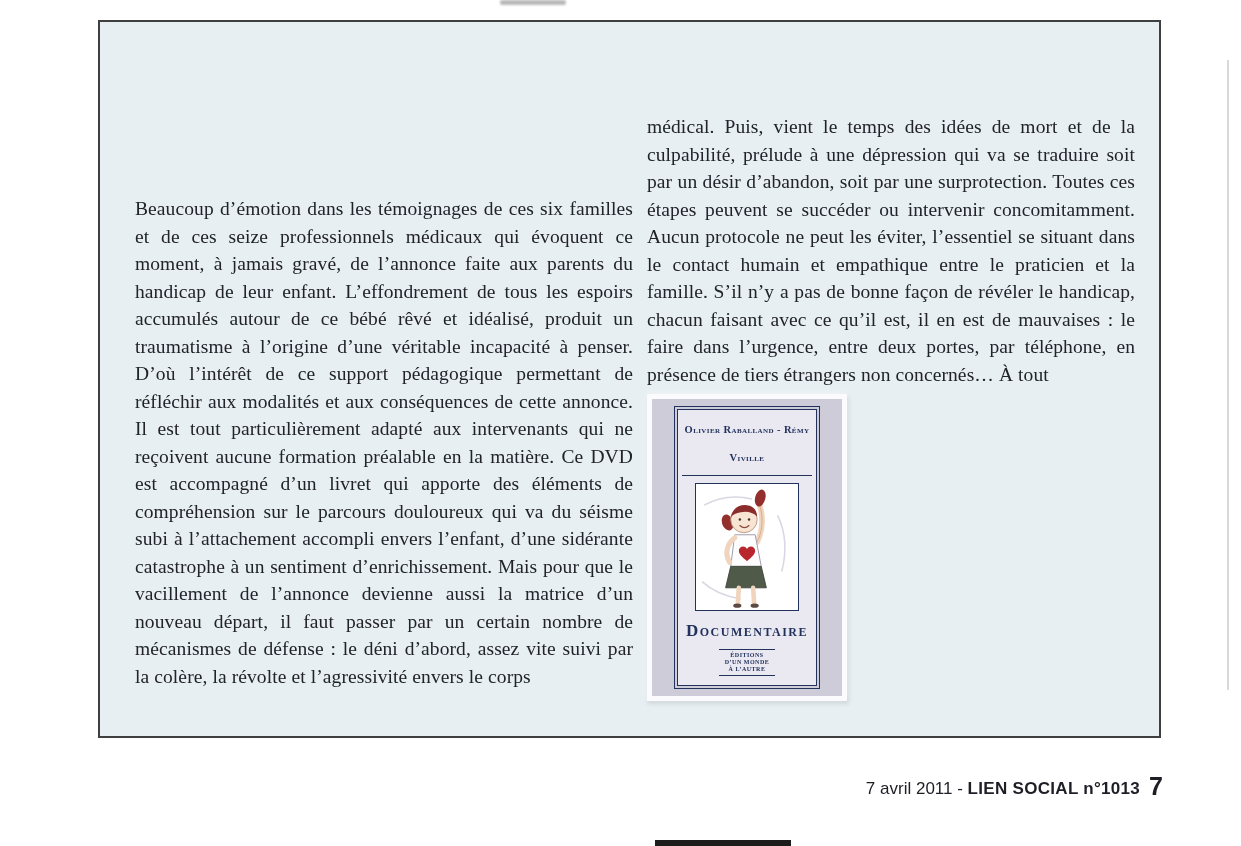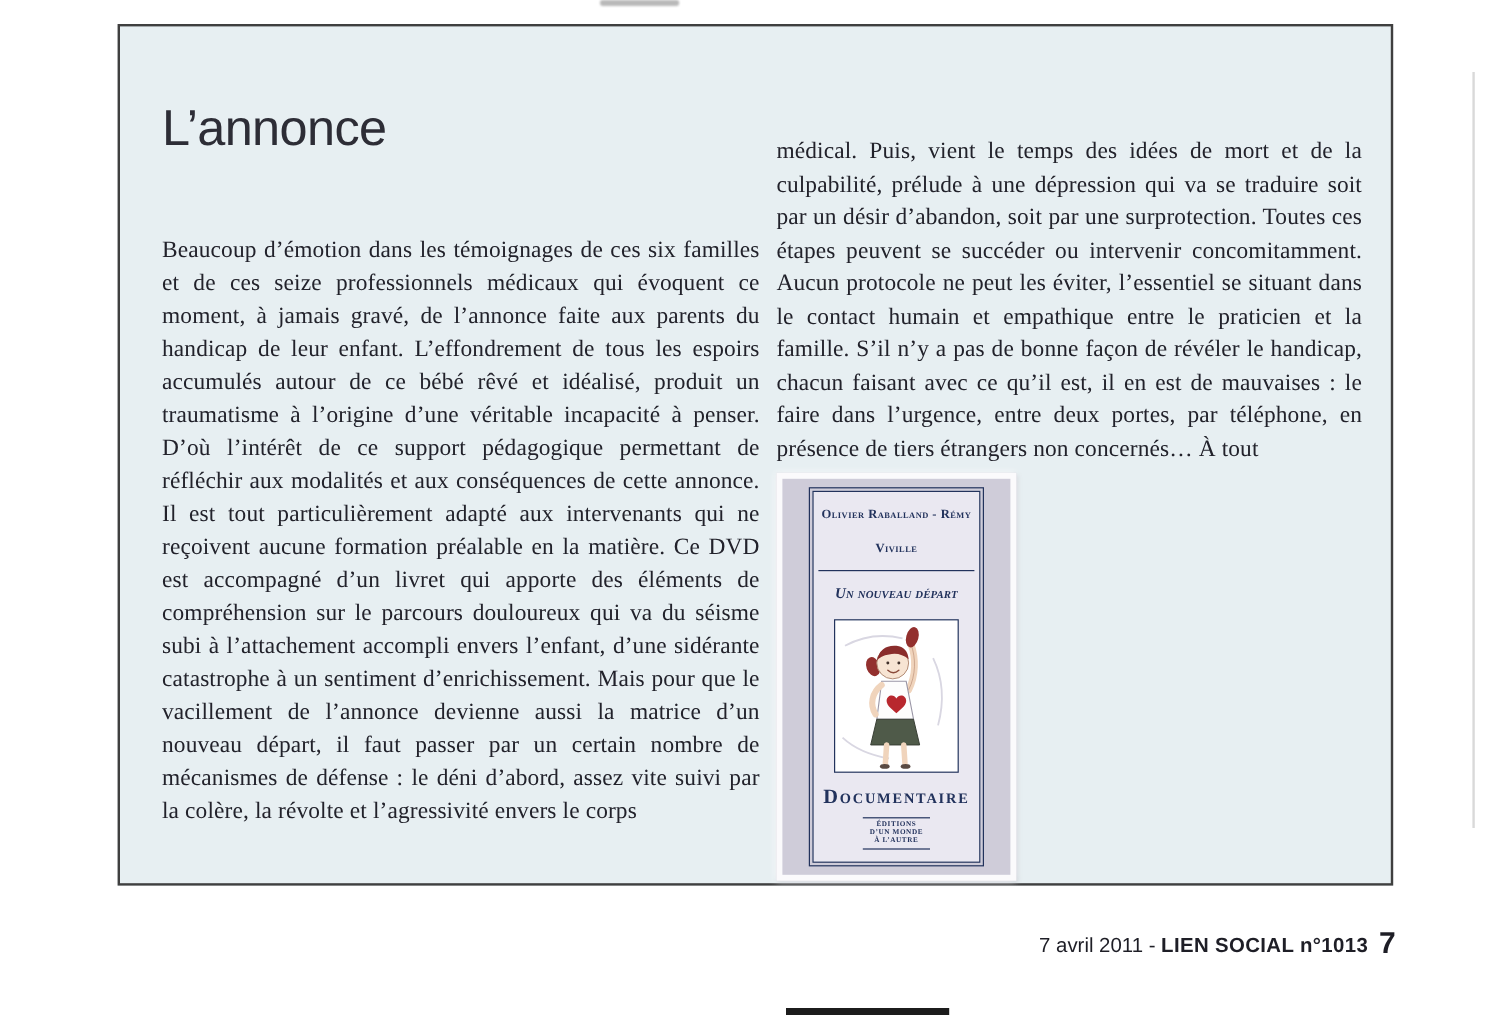--- a/index.html
+++ b/index.html
@@ -142,35 +142,34 @@
 <body>
 
 <div class="artifact-top"></div>
 <div class="artifact-bottom"></div>
 <div class="edge-shadow"></div>
 
 <div class="panel">
 
 
   <h1 class="article-title">
-    <span>L’annonce</span><br>
+    <br>
   </h1>
 
   <div class="col col-left" lang="fr">Beaucoup d’émotion dans les témoignages de ces six familles et de ces seize professionnels médicaux qui évoquent ce moment, à jamais gravé, de l’annonce faite aux parents du handicap de leur enfant. L’effondrement de tous les espoirs accumulés autour de ce bébé rêvé et idéalisé, produit un traumatisme à l’origine d’une véritable incapacité à penser. D’où l’intérêt de ce support pédagogique permettant de réfléchir aux modalités et aux conséquences de cette annonce. Il est tout particulièrement adapté aux intervenants qui ne reçoivent aucune formation préalable en la matière. Ce DVD est accompagné d’un livret qui apporte des éléments de compréhension sur le parcours douloureux qui va du séisme subi à l’attachement accompli envers l’enfant, d’une sidérante catastrophe à un sentiment d’enrichissement. Mais pour que le vacillement de l’annonce devienne aussi la matrice d’un nouveau départ, il faut passer par un certain nombre de mécanismes de défense : le déni d’abord, assez vite suivi par la colère, la révolte et l’agressivité envers le corps</div>
 
   <div class="col col-right" lang="fr">
     <p>médical. Puis, vient le temps des idées de mort et de la culpabilité, prélude à une dépression qui va se traduire soit par un désir d’abandon, soit par une surprotection. Toutes ces étapes peuvent se succéder ou intervenir concomitamment. Aucun protocole ne peut les éviter, l’essentiel se situant dans le contact humain et empathique entre le praticien et la famille. S’il n’y a pas de bonne façon de révéler le handicap, chacun faisant avec ce qu’il est, il en est de mauvaises : le faire dans l’urgence, entre deux portes, par téléphone, en présence de tiers étrangers non concernés… À tout</p>
 
     <div class="part2-wrap">
 
       <div class="cover-float">
         <div class="cover">
           <div class="cover-inner">
             <div class="cover-authors">Olivier Raballand - Rémy Viville</div>
-            <div class="cover-subtitle">Un nouveau départ</div>
             <div class="cover-art">
               <svg viewBox="0 0 100 122" xmlns="http://www.w3.org/2000/svg">
 
                 <path d="M8,20 Q30,8 55,14" stroke="#d9d7e2" stroke-width="1.5" fill="none"></path>
                 <path d="M80,30 Q92,55 84,85" stroke="#d9d7e2" stroke-width="1.5" fill="none"></path>
                 <path d="M6,95 Q20,108 44,112" stroke="#d9d7e2" stroke-width="1.5" fill="none"></path>
 
                 <path d="M60,56 C66,44 66,30 62,19" stroke="#f0d4bc" stroke-width="5.5" fill="none" stroke-linecap="round"></path>
                 <path d="M60,56 C66,44 66,30 62,19" stroke="#a9795f" stroke-width="0.8" fill="none" opacity=".5"></path>
 

